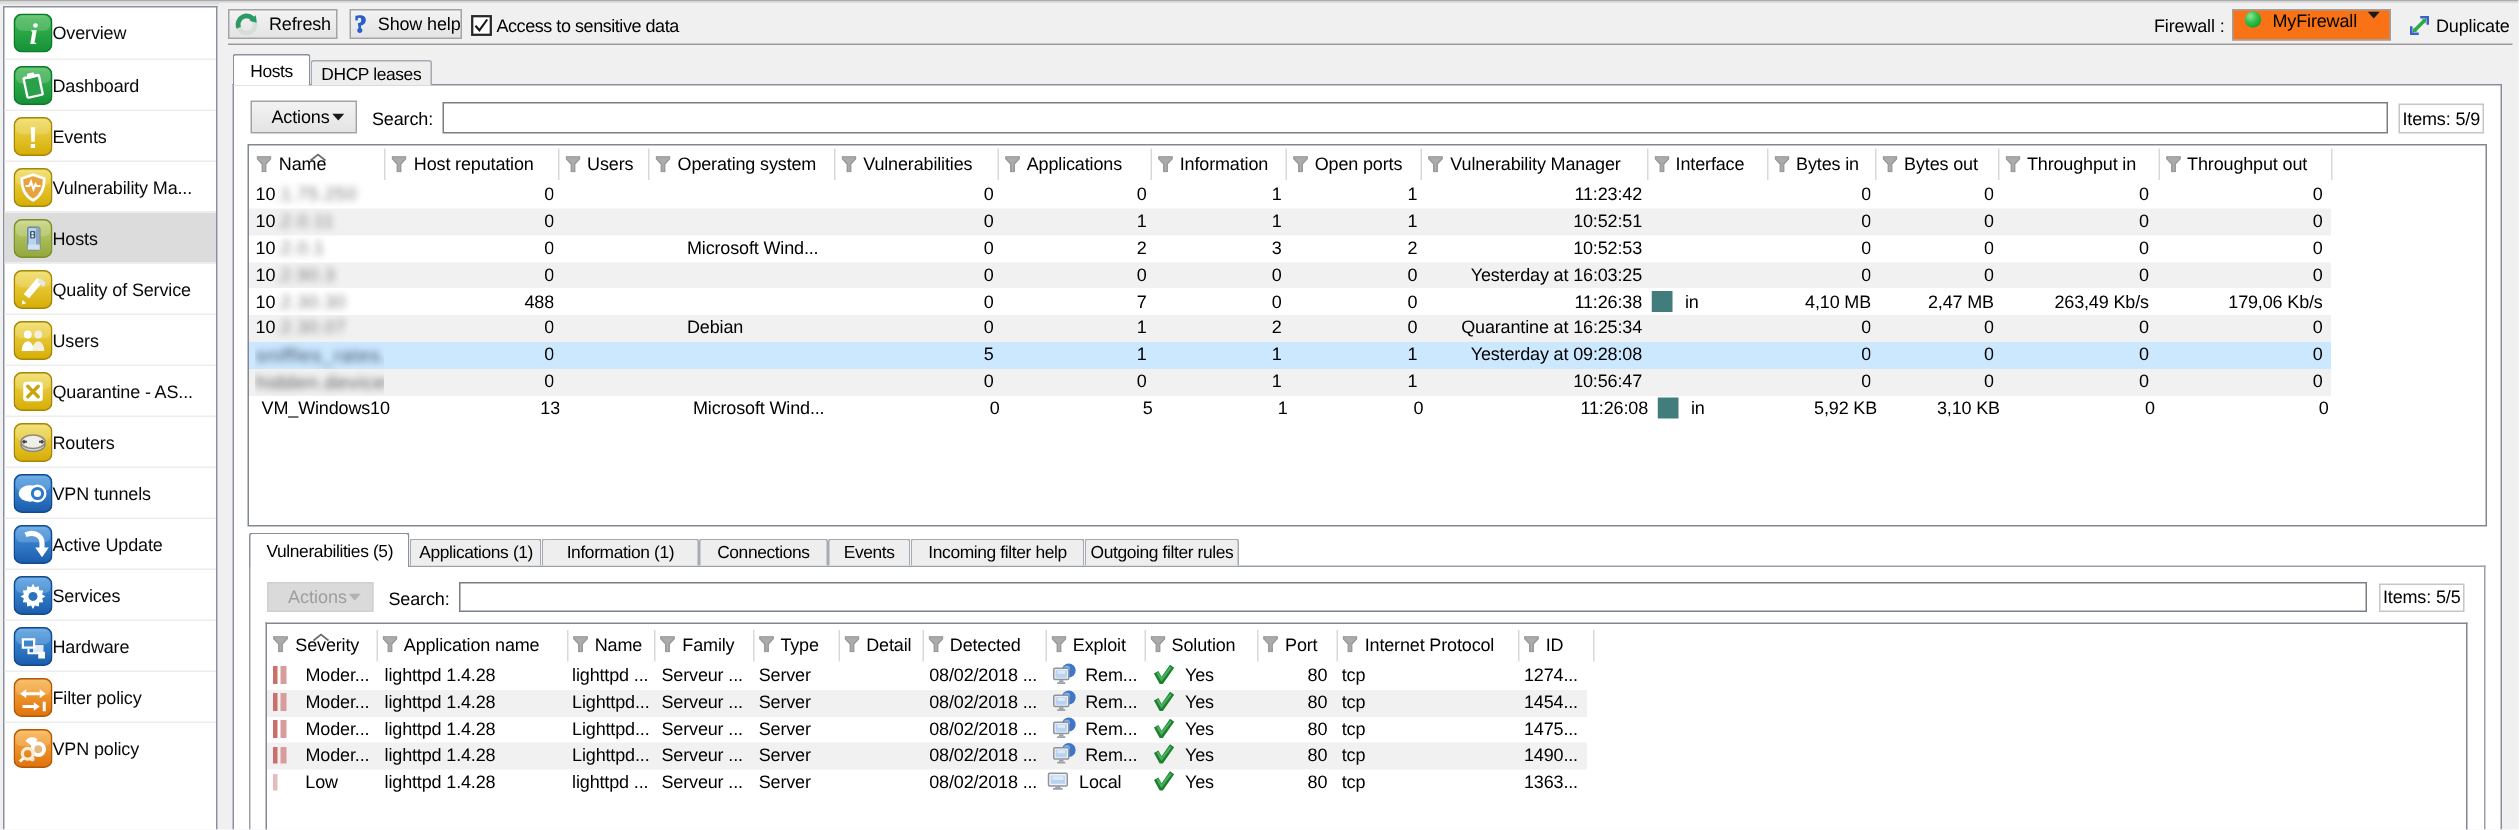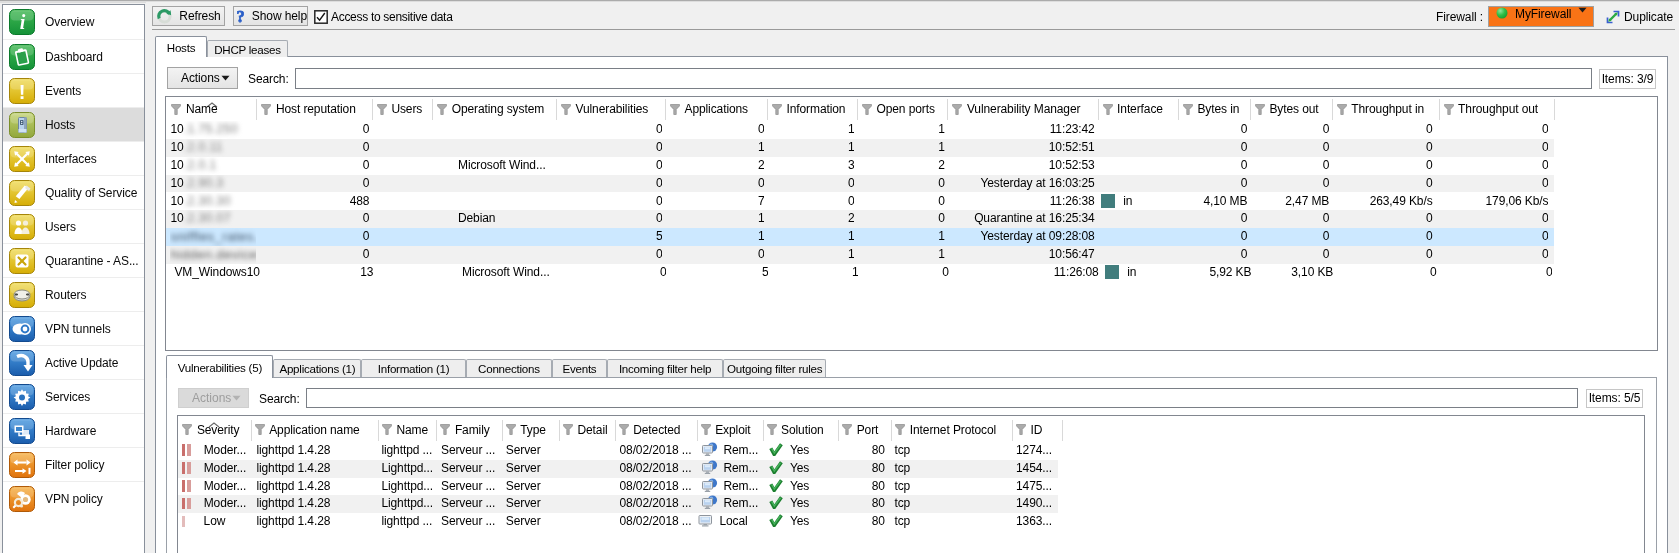--- a/index.html
+++ b/index.html
@@ -3,21 +3,21 @@
 *{margin:0;padding:0;box-sizing:border-box}
 html,body{width:1679px;height:553px;overflow:hidden}
 body{background:#f0f0f0;font-family:"Liberation Sans",sans-serif;font-size:12px;color:#000;-webkit-font-smoothing:antialiased}
 #root{position:relative;width:1679px;height:553px}
 .abs{position:absolute}
 .btn{position:absolute;border:1px solid #a3a3a3;background:linear-gradient(#f3f3f3,#e4e4e4);display:flex;align-items:center;justify-content:center;font-size:12px;white-space:nowrap;overflow:hidden;letter-spacing:-0.1px}
 .sic{display:block}
 .sbitem{position:relative;height:34px;display:flex;align-items:center;border-top:1px solid #ededed}
 .sbitem:first-child{border-top:none}
 .sbitem .sic{margin-left:6px}
-.sbitem span{margin-left:10px;font-size:12px;color:#0a0a0a;letter-spacing:-0.1px}
+.sbitem span{font-size:12px;color:#0a0a0a;letter-spacing:-0.1px}
 .tab{position:absolute;background:#eeeeee;border:1px solid #a6abb2;border-bottom:none;display:flex;align-items:center;justify-content:center;font-size:11.6px;letter-spacing:-0.25px;white-space:nowrap;overflow:hidden;border-radius:2px 2px 0 0}
 .tab.act{background:#fff;border:1px solid #8a919c;border-bottom:none;z-index:5}
 .fun{display:inline-block;vertical-align:-2px}
 .hcell{position:absolute;display:flex;align-items:center;font-size:12px;letter-spacing:-0.1px;white-space:nowrap}
 .hcell .fun{margin-right:4.5px;flex:none}
 .row{position:absolute;left:1px}
 .cell{position:absolute;top:0;height:100%;line-height:17.8px;white-space:nowrap;overflow:hidden;font-size:12px;letter-spacing:-0.1px}
 .num{text-align:right}
 .vsep{position:absolute;width:1px;background:#d9d9d9}
 </style></head><body>
@@ -83,49 +83,41 @@
         <span>Dashboard</span>
       </div>
       <div class="sbitem">
         <svg class="sic" width="26" height="26" viewBox="0 0 26 26">
           <rect x="0.5" y="0.5" width="25" height="25" rx="5" fill="url(#gyellow)" stroke="#a5850a"></rect>
           <rect x="1.5" y="1.5" width="23" height="10" rx="4" fill="#ffffff" opacity="0.18"></rect>
           <text x="13" y="20.5" font-family="Liberation Sans" font-weight="bold" font-size="20" fill="#fff" text-anchor="middle">!</text>
         </svg>
         <span>Events</span>
       </div>
+      <div class="sbitem">
+        <svg class="sic" width="26" height="26" viewBox="0 0 26 26">
+          <rect x="0.5" y="0.5" width="25" height="25" rx="5" fill="url(#gyellow)" stroke="#a5850a"></rect>
+          <rect x="1.5" y="1.5" width="23" height="10" rx="4" fill="#ffffff" opacity="0.18"></rect>
+          <path d="M13 4.5 L20.5 7 C20.5 13 19 18.5 13 21.5 C7 18.5 5.5 13 5.5 7 Z" fill="#e8a33d" stroke="#fff" stroke-width="1.8"></path>
+          <path d="M8 12 l2.5 0 1.2-2.8 1.6 5 1.4-3.4 0.8 1.2 2.5 0" stroke="#fff" stroke-width="1.4" fill="none"></path>
+        </svg>
+        <span>Vulnerability Ma...</span>
+      </div>
       <div class="sbitem" style="background:#dcdcdc">
         <svg class="sic" width="26" height="26" viewBox="0 0 26 26">
           <rect x="0.5" y="0.5" width="25" height="25" rx="5" fill="url(#golive)" stroke="#7b8f2a"></rect>
           <rect x="1.5" y="1.5" width="23" height="10" rx="4" fill="#ffffff" opacity="0.18"></rect>
           <rect x="9.5" y="5.5" width="8" height="15" rx="1" fill="#b9d3ee" stroke="#6e86a0"></rect>
           <rect x="15" y="5.5" width="2.5" height="15" fill="#8fa5bd"></rect>
           <rect x="11" y="8" width="3.5" height="5" rx="0.7" fill="#3f5a74"></rect>
           <circle cx="12.7" cy="9.5" r="0.8" fill="#dce9f6"></circle>
           <circle cx="12.7" cy="11.5" r="0.8" fill="#dce9f6"></circle>
           <path d="M9.5 17 l8 0 0 3.5 -8 0 Z" fill="#cfe2f4"></path>
         </svg>
         <span>Hosts</span>
-      </div>
-      <div class="sbitem">
-        <svg class="sic" width="26" height="26" viewBox="0 0 26 26">
-          <rect x="0.5" y="0.5" width="25" height="25" rx="5" fill="url(#gyellow)" stroke="#a5850a"></rect>
-          <rect x="1.5" y="1.5" width="23" height="10" rx="4" fill="#ffffff" opacity="0.18"></rect>
-          <g stroke="#fff" stroke-width="2.1" stroke-linecap="round">
-            <path d="M8 8 L18 18"></path>
-            <path d="M18 8 L8 18"></path>
-          </g>
-          <g fill="#fff">
-            <path d="M5.2 5.2 l4.5 0.9 -3.6 3.6 Z"></path>
-            <path d="M20.8 20.8 l-4.5 -0.9 3.6 -3.6 Z"></path>
-            <path d="M20.8 5.2 l-0.9 4.5 -3.6 -3.6 Z"></path>
-            <path d="M5.2 20.8 l0.9 -4.5 3.6 3.6 Z"></path>
-          </g>
-        </svg>
-        <span>Interfaces</span>
       </div>
       <div class="sbitem">
         <svg class="sic" width="26" height="26" viewBox="0 0 26 26">
           <rect x="0.5" y="0.5" width="25" height="25" rx="5" fill="url(#gyellow)" stroke="#a5850a"></rect>
           <rect x="1.5" y="1.5" width="23" height="10" rx="4" fill="#ffffff" opacity="0.18"></rect>
           <path d="M6 20 L16 8 l4 3 -10 12 Z" fill="#fff" transform="scale(0.9) translate(1.5 -2)"></path>
           <path d="M16 8 l4 3 1.5-2.5 -4-3 Z" fill="#e8e8e8"></path>
           <path d="M6 20 l-0.5 3 3 -0.8 Z" fill="#fff"></path>
         </svg>
         <span>Quality of Service</span>
@@ -265,21 +257,21 @@
     </svg>
     <div class="abs" style="left:1624px;top:10px;font-size:12px;letter-spacing:-0.1px">Duplicate</div>
     <div class="abs" style="left:155px;top:56px;width:1513px;height:497px;background:#fff;border:1px solid #89909b;border-bottom:none"></div>
     <div class="tab" style="left:207px;top:40px;width:81px;height:17px">DHCP leases</div>
     <div class="tab act" style="left:155px;top:36px;width:52px;height:21px">Hosts</div>
     <div class="btn" style="left:167px;top:67px;width:71px;height:22px;justify-content:flex-start;padding-left:13px">Actions<svg width="9" height="6" viewBox="0 0 9 6" style="position:absolute;right:7px">
         <path d="M0.5 0.8 h8 l-4 4.6 Z" fill="#1a1a1a"></path>
       </svg></div>
     <div class="abs" style="left:248px;top:72px;font-size:12px;letter-spacing:-0.1px">Search:</div>
     <div class="abs" style="left:295px;top:68px;width:1297px;height:21px;border:1px solid #7a7f86;background:#fff"></div>
-    <div class="abs" style="left:1599px;top:69px;width:57px;height:20px;border:1px solid #c6c6c6;background:#fff;text-align:center;line-height:18px;font-size:12px;letter-spacing:-0.1px">Items: 3/9</div>
+    <div class="abs" style="left:1599px;top:69px;width:57px;height:20px;border:1px solid #c6c6c6;background:#fff;text-align:center;line-height:18px;font-size:12px;letter-spacing:-0.1px">Items: 5/9</div>
     <div class="abs" style="left:165.4px;top:96.0px;width:1493.1px;height:254.6px;border:1px solid #828790;background:#fff">
       <div class="abs" style="left:40px;top:0px"><svg width="12" height="6" viewBox="0 0 12 6">
           <path d="M1 5 L6 1 L11 5" fill="none" stroke="#6a6a6a" stroke-width="1.1"></path>
         </svg></div>
       <div class="hcell" style="left:5.0px;top:0;height:24.3px"><svg class="fun" width="10" height="11" viewBox="0 0 10 11">
           <path d="M0.5 0.5 h9 v1.4 l-3.3 3.5 v5.1 h-2.4 v-5.1 L0.5 1.9 Z" fill="#ababab" stroke="#939393" stroke-width="0.8"></path>
         </svg>Name</div>
       <div class="vsep" style="left:90.0px;top:2px;height:21px"></div>
       <div class="hcell" style="left:95.0px;top:0;height:24.3px"><svg class="fun" width="10" height="11" viewBox="0 0 10 11">
           <path d="M0.5 0.5 h9 v1.4 l-3.3 3.5 v5.1 h-2.4 v-5.1 L0.5 1.9 Z" fill="#ababab" stroke="#939393" stroke-width="0.8"></path>

